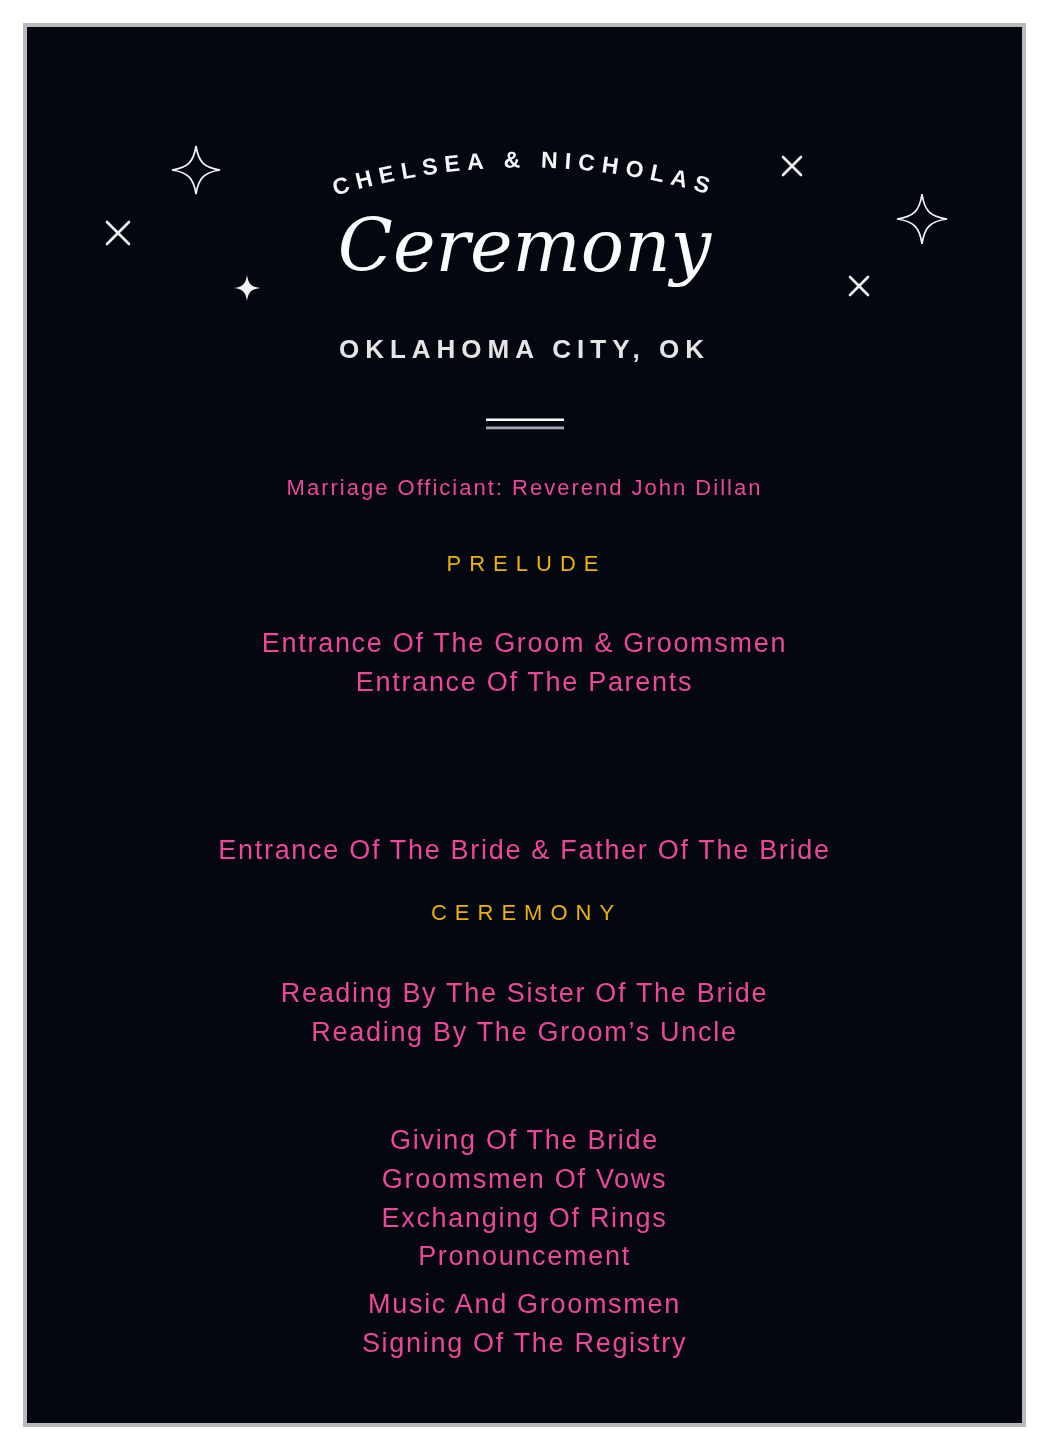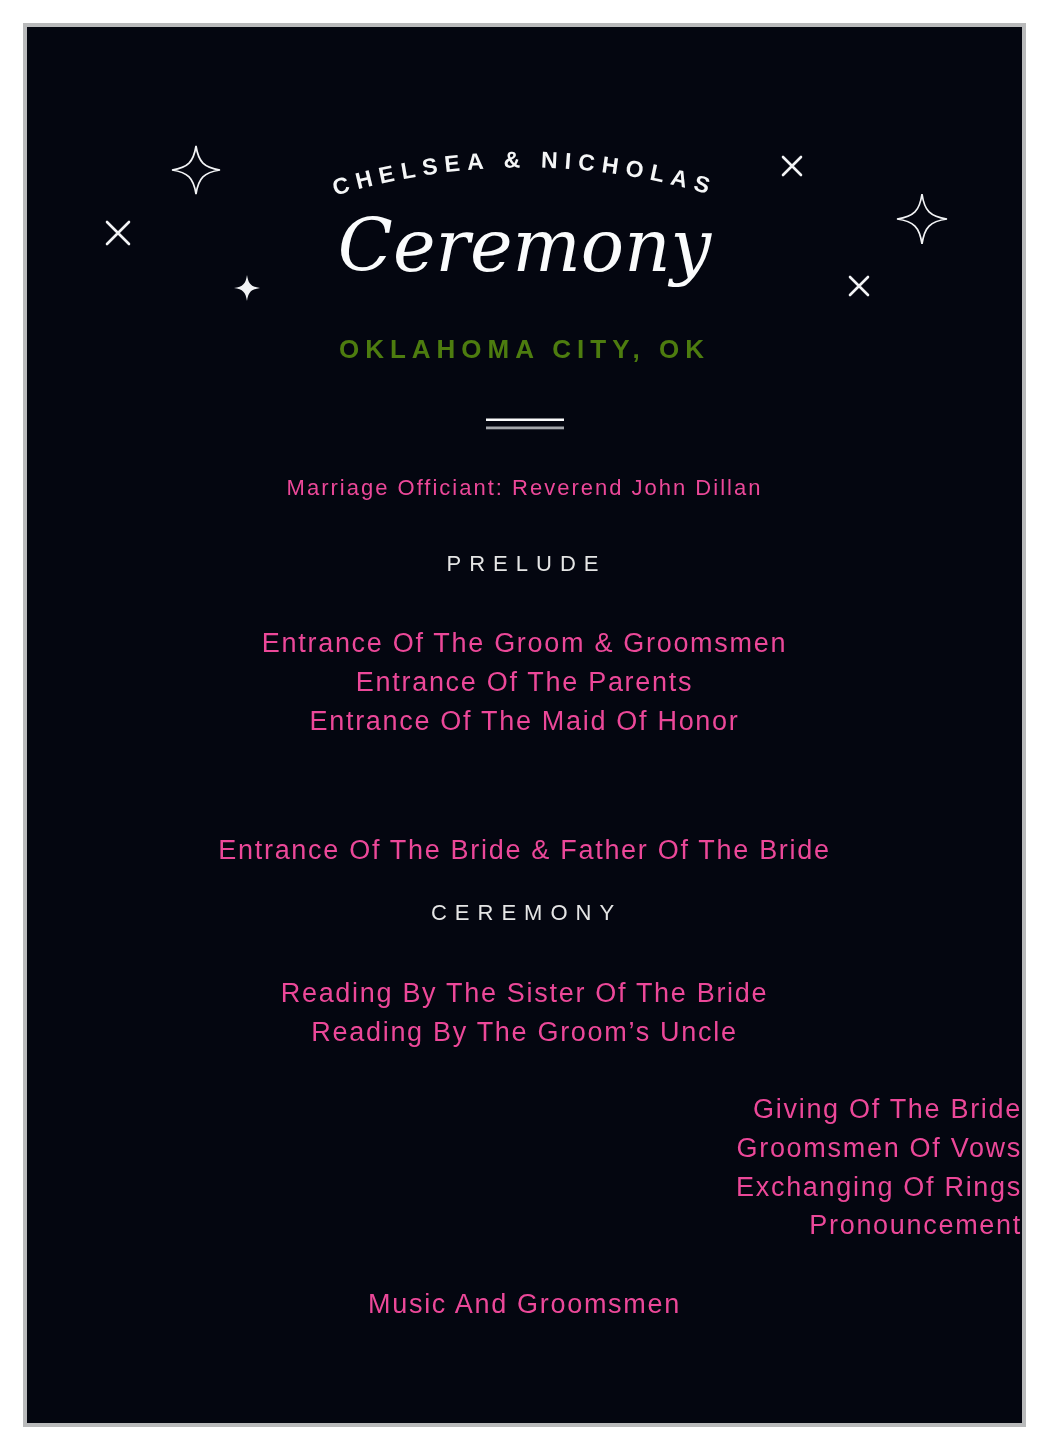--- a/index.html
+++ b/index.html
@@ -41,46 +41,46 @@
     text-align: center;
     color: #ec4899;
     font-weight: 300;
   }
   .location {
     top: 308px;
     font-size: 26px;
     font-weight: 700;
     letter-spacing: 6px;
     line-height: 28px;
-    color: #4d7c0f;
+    color: #e5e5e5;
   }
   .officiant {
     top: 447px;
     font-size: 22px;
     letter-spacing: 2px;
     line-height: 28px;
   }
   .section-heading {
     font-size: 22px;
     letter-spacing: 8px;
     line-height: 28px;
     text-indent: 4px;
-    color: #e5e5e5;
+    color: #eab308;
   }
   .heading-prelude  { top: 523px; }
   .heading-ceremony { top: 872px; }
   .program-group {
     font-size: 27px;
     letter-spacing: 1.7px;
     line-height: 38.8px;
   }
   .group-prelude-entrances { top: 597px; }
   .group-bride-entrance    { top: 804px; }
   .group-readings          { top: 947px; }
-  .group-rites             { top: 1063px; text-align: right; }
+  .group-rites             { top: 1094px; }
   .group-closing           { top: 1258px; }
 </style>
 </head>
 <body>
 
 <div class="page">
   <div class="card">
 
     <svg class="deco-svg" viewBox="0 0 995 1396">
       <defs>
@@ -108,21 +108,20 @@
 
     <div class="block location">OKLAHOMA CITY, OK</div>
 
     <div class="block officiant">Marriage Officiant: Reverend John Dillan</div>
 
     <div class="block section-heading heading-prelude">PRELUDE</div>
 
     <div class="block program-group group-prelude-entrances">
       <div>Entrance Of The Groom &amp; Groomsmen</div>
       <div>Entrance Of The Parents</div>
-      <div>Entrance Of The Maid Of Honor</div>
     </div>
 
     <div class="block program-group group-bride-entrance">
       <div>Entrance Of The Bride &amp; Father Of The Bride</div>
     </div>
 
     <div class="block section-heading heading-ceremony">CEREMONY</div>
 
     <div class="block program-group group-readings">
       <div>Reading By The Sister Of The Bride</div>
@@ -131,16 +130,17 @@
 
     <div class="block program-group group-rites">
       <div>Giving Of The Bride</div>
       <div>Groomsmen Of Vows</div>
       <div>Exchanging Of Rings</div>
       <div>Pronouncement</div>
     </div>
 
     <div class="block program-group group-closing">
       <div>Music And Groomsmen</div>
+      <div>Signing Of The Registry</div>
     </div>
 
   </div>
 </div>
 
 </body></html>

